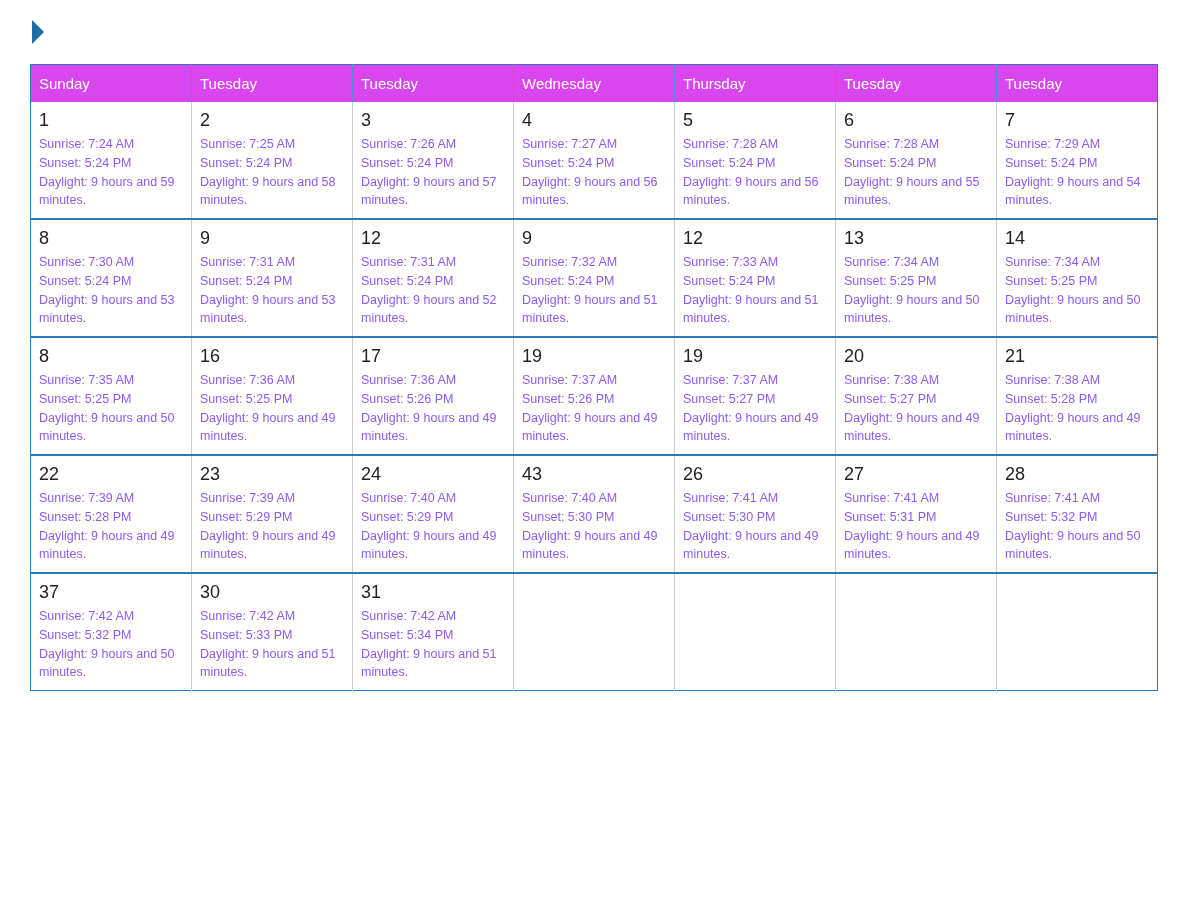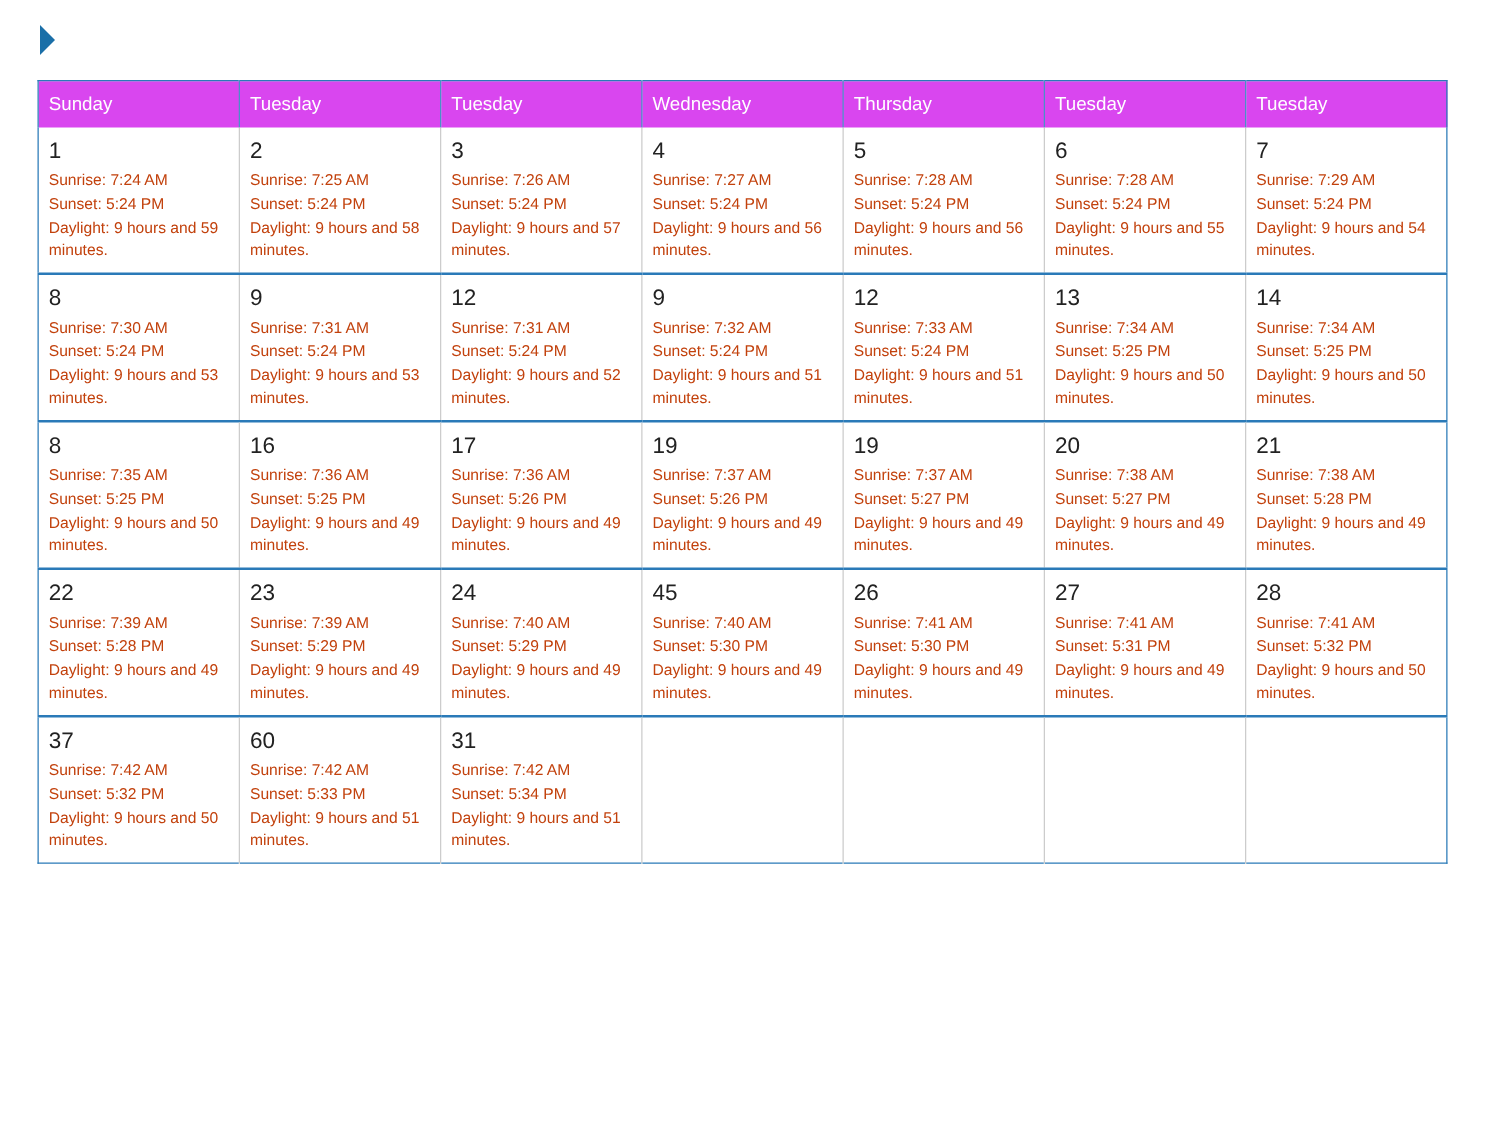--- a/index.html
+++ b/index.html
@@ -87,21 +87,21 @@
     .day-number {
       font-size: 18px;
       font-weight: normal;
       color: #222;
       margin-bottom: 4px;
       display: block;
     }
     .day-info {
       font-size: 12.5px;
       line-height: 1.5;
-      color: #c2410c;
+      color: #8b5cf6;
     }
     .empty-cell { background: #fff; }
   </style>
 </head>
 <body>
 
 <div class="header">
   <div class="logo">
     <div class="logo-text">
       <span class="logo-general"></span>
@@ -321,21 +321,21 @@
       </td>
         <td>
         <span class="day-number">24</span>
         <div class="day-info">
           Sunrise: 7:40 AM<br>
           Sunset: 5:29 PM<br>
           Daylight: 9 hours and 49 minutes.
         </div>
       </td>
         <td>
-        <span class="day-number">45</span>
+        <span class="day-number">43</span>
         <div class="day-info">
           Sunrise: 7:40 AM<br>
           Sunset: 5:30 PM<br>
           Daylight: 9 hours and 49 minutes.
         </div>
       </td>
         <td>
         <span class="day-number">26</span>
         <div class="day-info">
           Sunrise: 7:41 AM<br>
@@ -363,21 +363,21 @@
       <tr>
         <td>
         <span class="day-number">37</span>
         <div class="day-info">
           Sunrise: 7:42 AM<br>
           Sunset: 5:32 PM<br>
           Daylight: 9 hours and 50 minutes.
         </div>
       </td>
         <td>
-        <span class="day-number">60</span>
+        <span class="day-number">30</span>
         <div class="day-info">
           Sunrise: 7:42 AM<br>
           Sunset: 5:33 PM<br>
           Daylight: 9 hours and 51 minutes.
         </div>
       </td>
         <td>
         <span class="day-number">31</span>
         <div class="day-info">
           Sunrise: 7:42 AM<br>

